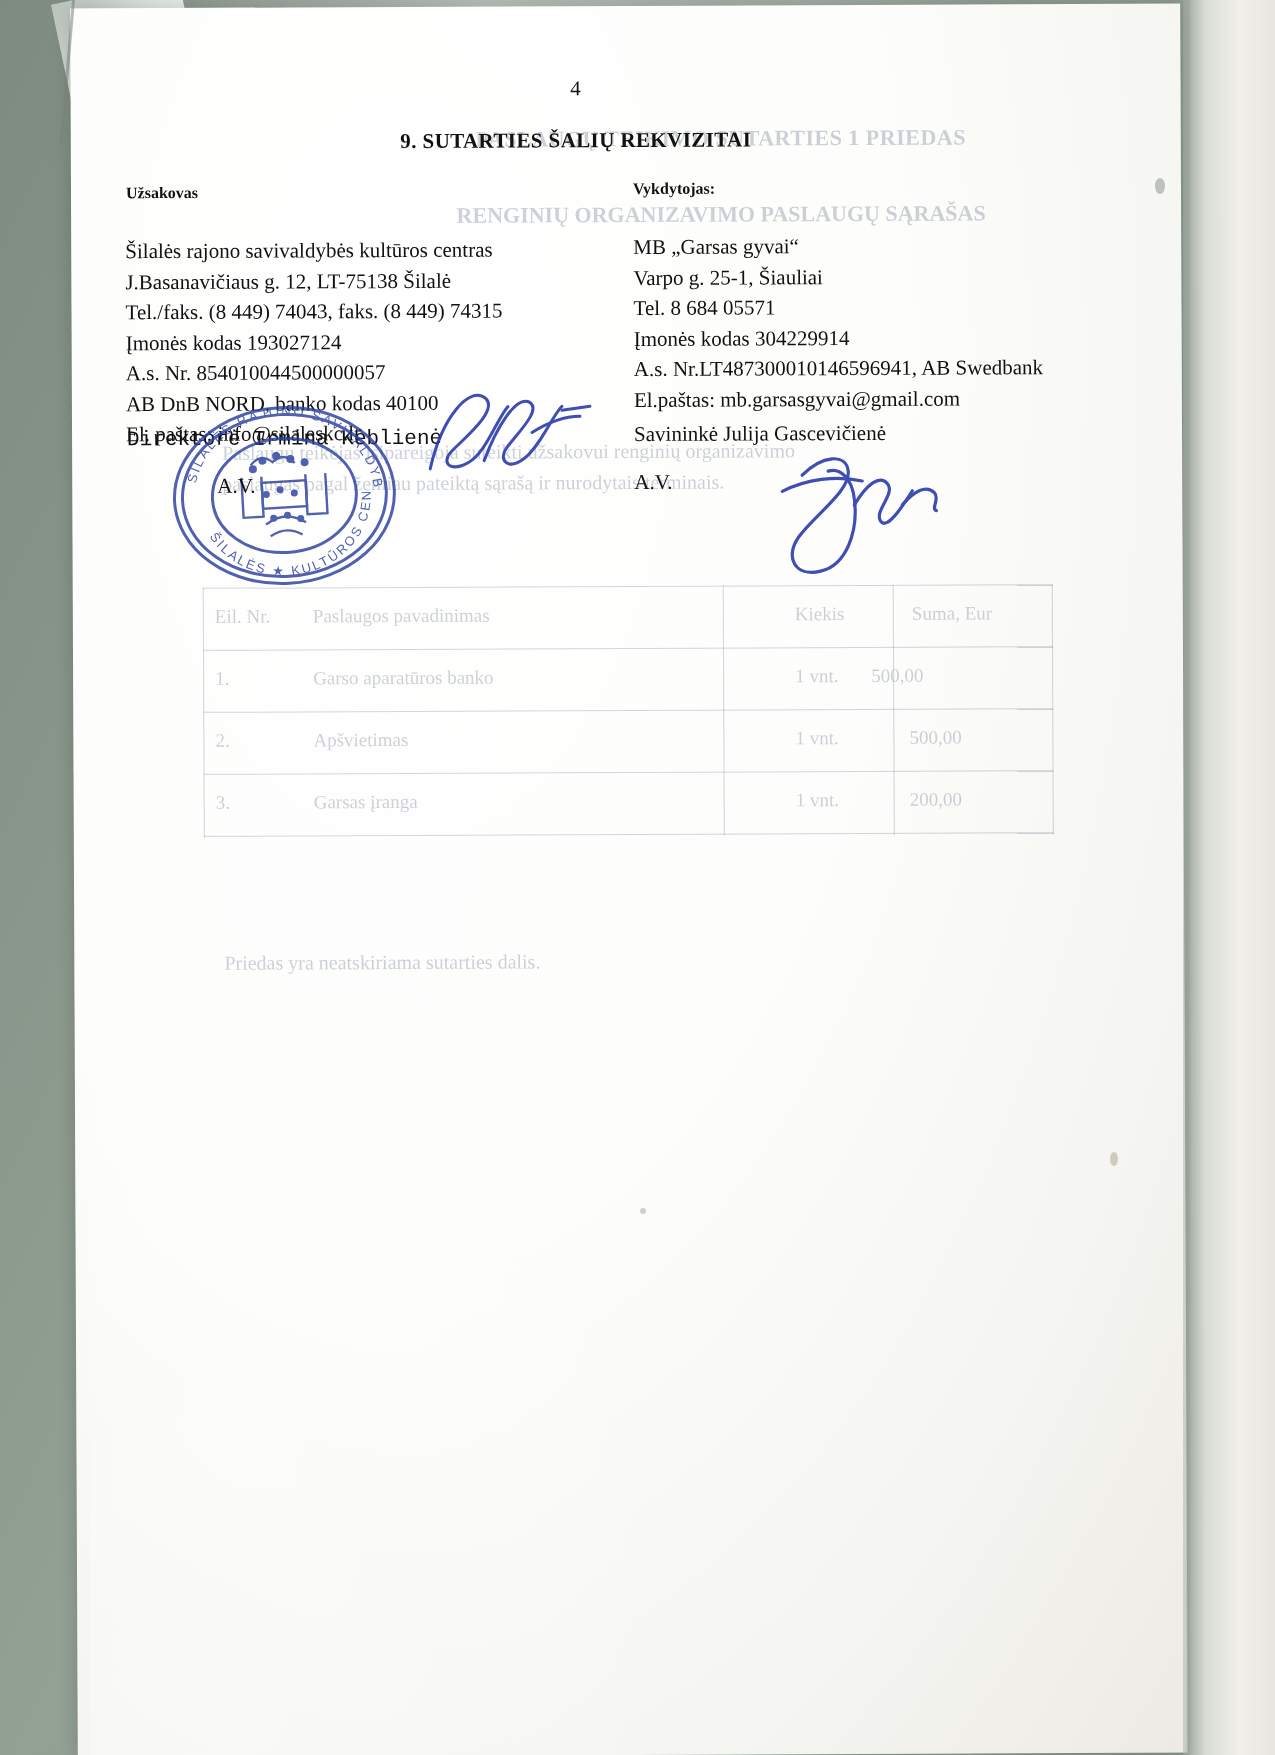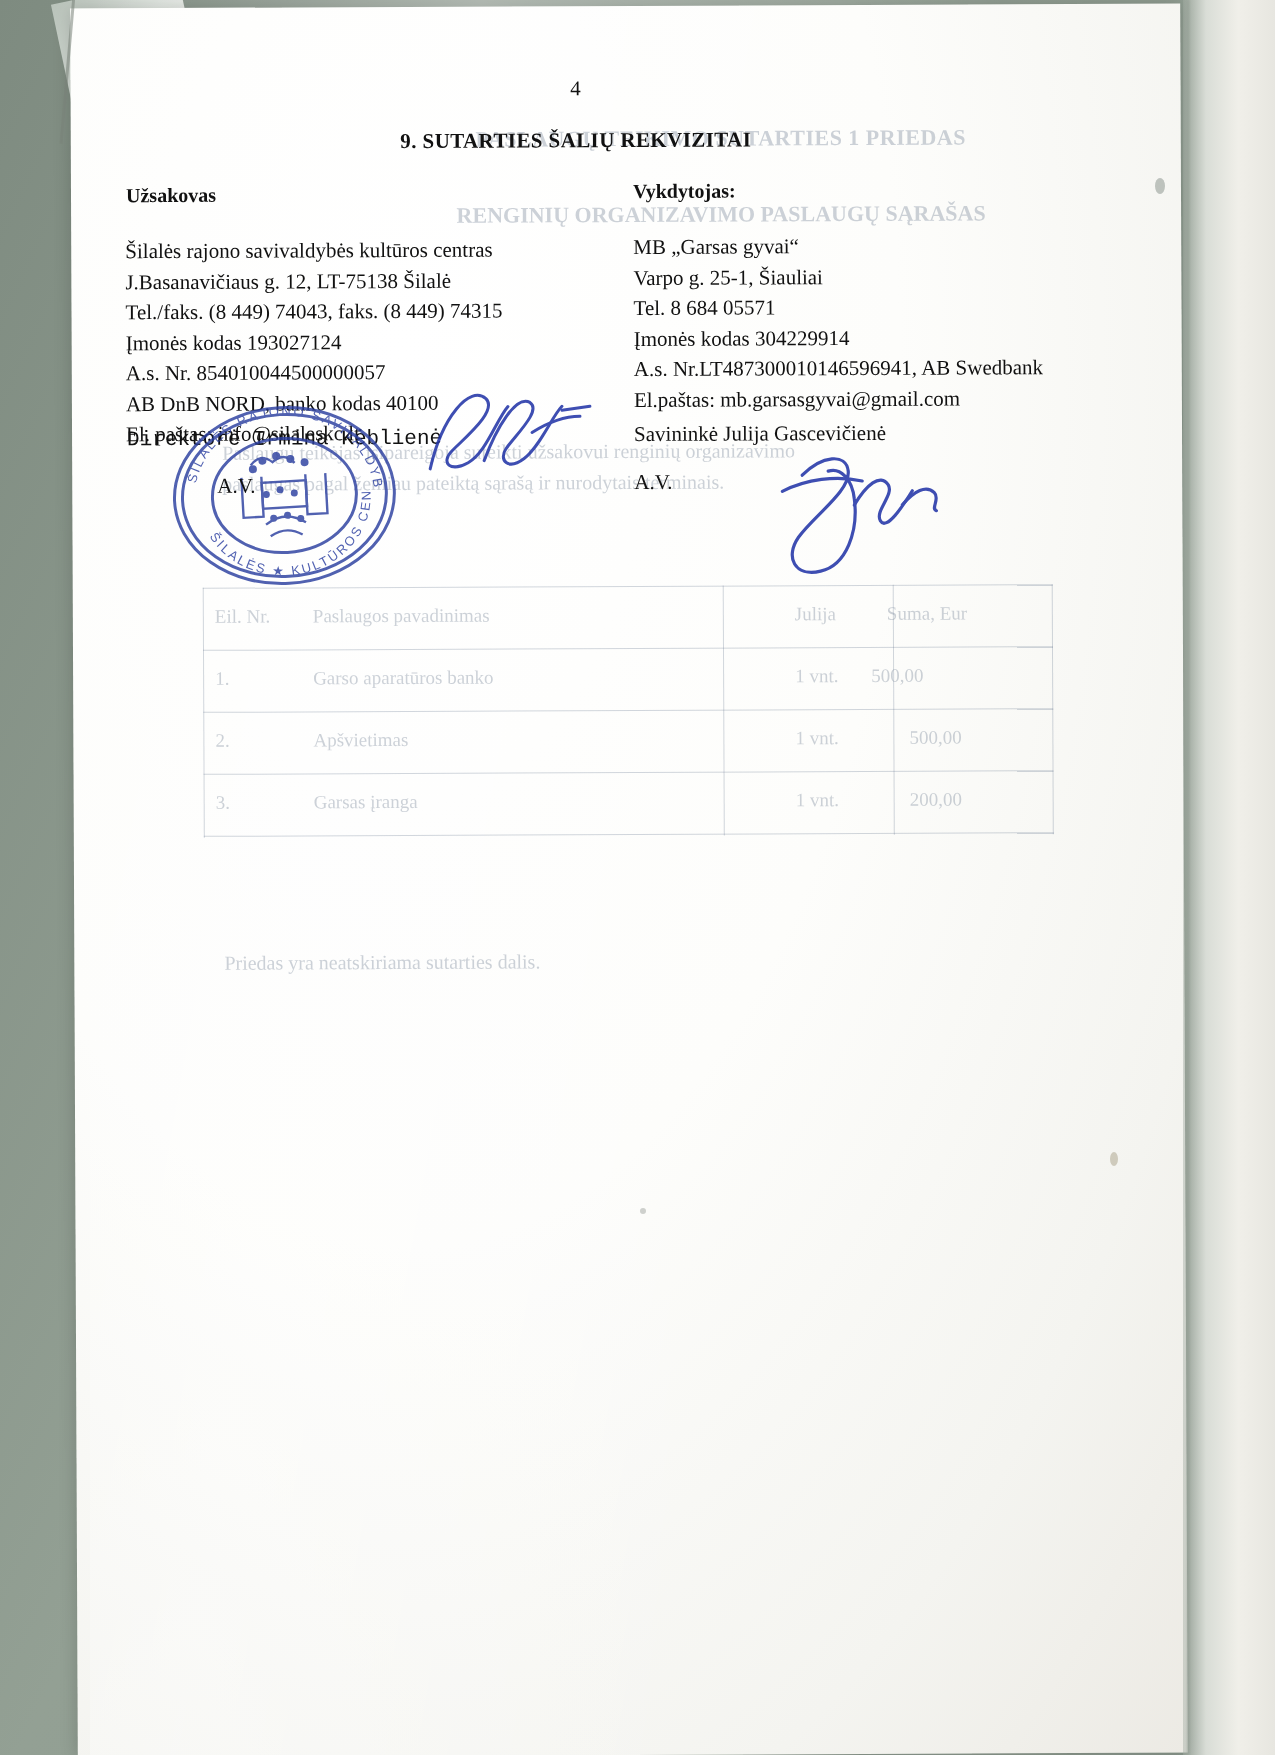--- a/index.html
+++ b/index.html
@@ -110,21 +110,21 @@
     left: 0;
     top: 122px;
     width: 1010px;
     text-align: center;
     font-size: 21px;
     font-weight: bold;
     letter-spacing: 0.4px;
   }
   .col-heading {
     position: absolute;
-    font-size: 20px;
+    font-size: 16px;
     font-weight: bold;
   }
   .col-left-heading { left: 55px; top: 176px; }
   .col-right-heading { left: 562px; top: 174px; }
 
   .block {
     position: absolute;
     font-size: 21px;
     line-height: 30.5px;
     white-space: pre-line;
@@ -235,22 +235,22 @@
       <div class="gt-row" style="top:124px;"></div>
       <div class="gt-row" style="top:186px;"></div>
       <div class="gt-row" style="top:248px;"></div>
       <div class="gt-col" style="left:0px;"></div>
       <div class="gt-col" style="left:520px;"></div>
       <div class="gt-col" style="left:690px;"></div>
       <div class="gt-col" style="left:849px;"></div>
 
       <div class="ghost-cell" style="left:12px;top:18px;">Eil. Nr.</div>
       <div class="ghost-cell" style="left:110px;top:18px;">Paslaugos pavadinimas</div>
-      <div class="ghost-cell" style="left:592px;top:18px;">Julija</div>
-      <div class="ghost-cell" style="left:684px;top:18px;">Suma, Eur</div>
+      <div class="ghost-cell" style="left:592px;top:18px;">Kiekis</div>
+      <div class="ghost-cell" style="left:709px;top:18px;">Suma, Eur</div>
 
       <div class="ghost-cell" style="left:12px;top:80px;">1.</div>
       <div class="ghost-cell" style="left:110px;top:80px;">Garso aparatūros banko</div>
       <div class="ghost-cell" style="left:592px;top:80px;">1 vnt.</div>
       <div class="ghost-cell" style="left:668px;top:80px;">500,00</div>
 
       <div class="ghost-cell" style="left:12px;top:142px;">2.</div>
       <div class="ghost-cell" style="left:110px;top:142px;">Apšvietimas</div>
       <div class="ghost-cell" style="left:592px;top:142px;">1 vnt.</div>
       <div class="ghost-cell" style="left:706px;top:142px;">500,00</div>

